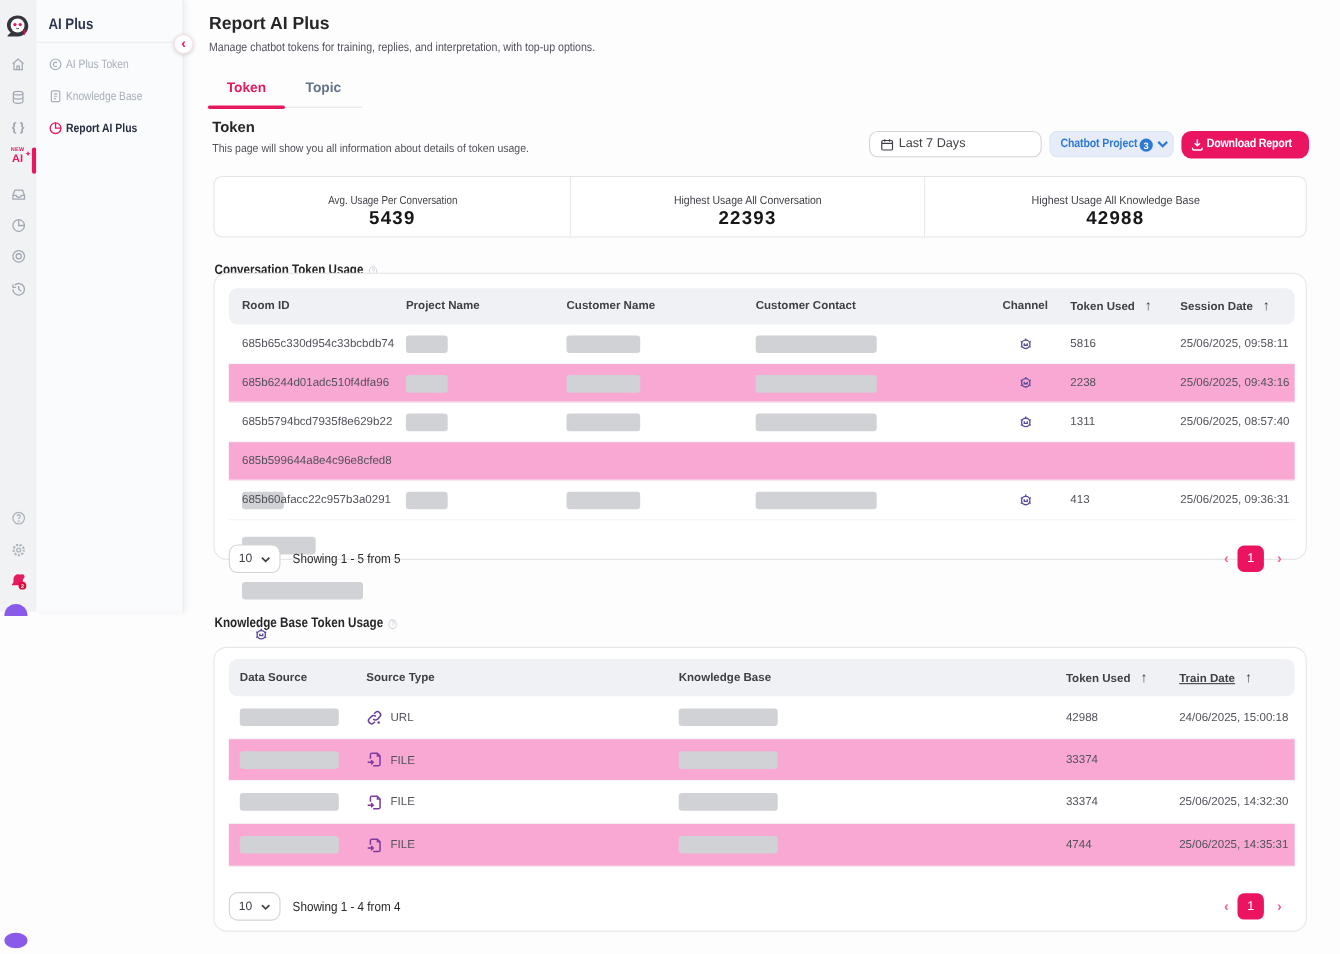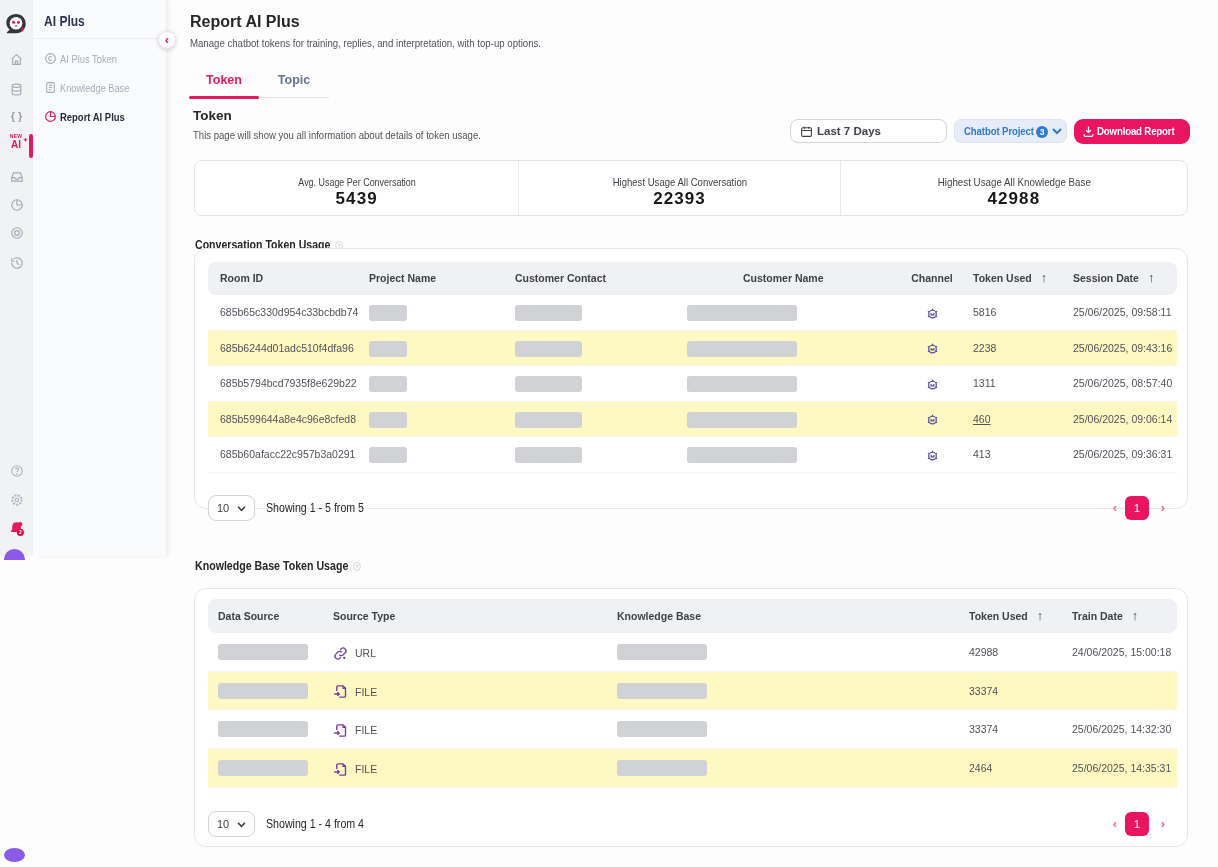--- a/index.html
+++ b/index.html
@@ -27,21 +27,21 @@
 h1.page { font-size:16px; font-weight:bold; color:#27272a; position:absolute; left:-4px; top:13px; transform-origin:left center; }
 p.pagesub { position:absolute; left:-4px; top:37px; font-size:11px; color:#52525b; white-space:nowrap; transform-origin:left center; }
 
 #tabs { position:absolute; left:-5px; top:70px; width:140px; height:28px; border-bottom:1px solid #e4e4e7; }
 #tabs .tab { position:absolute; top:3px; width:70px; text-align:center; font-size:12.5px; font-weight:bold; color:#64748b; }
 #tabs .tab.on { color:#e6195e; }
 #tabs .bar { position:absolute; left:0; bottom:-2px; width:70px; height:3px; background:#e6195e; border-radius:2px; }
 
 h2.tok { position:absolute; left:-1px; top:108px; font-size:13.5px; font-weight:bold; color:#27272a; transform-origin:left center; }
 p.toksub { position:absolute; left:-1px; top:129px; font-size:10.5px; color:#52525b; white-space:nowrap; transform-origin:left center; }
-.datebox { position:absolute; left:596px; top:119px; width:157px; height:24px; border:1px solid #d4d4d8; border-radius:8px; background:#fff; font-size:11.5px; color:#3f3f46; line-height:22px;font-weight:bold; }
+.datebox { position:absolute; left:596px; top:119px; width:157px; height:24px; border:1px solid #d4d4d8; border-radius:8px; background:#fff; font-size:11.5px; color:#3f3f46; line-height:22px; }
 .datebox svg { position:absolute; left:9px; top:5px; }
 .datebox span { position:absolute; left:26px; }
 .pill { position:absolute; left:760px; top:119px; width:113px; height:24px; background:#e7edf8; border:1px solid #dbe3f2; border-radius:7px; font-size:11px; letter-spacing:-0.1px; font-weight:bold; color:#2e7ad2; line-height:22px; }
 .pill .t { position:absolute; left:9px; display:inline-block; transform-origin:left center; transform:scaleX(0.87); white-space:nowrap; }
 .pill .badge { position:absolute; left:81px; top:6px; width:12px; height:12px; border-radius:50%; background:#2e7ad2; color:#fff; font-size:8.5px; letter-spacing:0; text-align:center; line-height:12px; }
 .pill .chev { position:absolute; left:97px; top:0px; }
 .dl { position:absolute; left:880px; top:119px; width:116px; height:25px; background:#eb1460; border-radius:9px; color:#fff; font-size:11px; letter-spacing:-0.2px; font-weight:bold; line-height:25px; }
 .dl svg { position:absolute; left:8px; top:6px; }
 .dl span { position:absolute; left:23px; white-space:nowrap; display:inline-block; transform-origin:left center; transform:scaleX(0.88); }
 
@@ -52,21 +52,21 @@
 #stats .val { margin-top:1px; font-size:17px; font-weight:bold; color:#18181b; letter-spacing:1.1px; }
 
 .sech { position:absolute; font-size:12.5px; font-weight:bold; color:#27272a; transform-origin:left center; white-space:nowrap; }
 .qmark { display:inline-block; width:9px; height:9px; border:1px solid #cfd3d9; border-radius:50%; font-size:6px; font-weight:normal; color:#b6bcc5; text-align:center; line-height:9px; vertical-align:1px; margin-left:6px; }
 
 .card { position:absolute; left:0; width:994px; background:#fff; border:1px solid #e7e7ea; border-radius:12px; }
 .tband { position:absolute; left:13px; width:969px; background:#f0f1f4; border-radius:8px; display:flex; }
 .tband .hc { font-size:10.5px; font-weight:bold; color:#3f3f46; position:relative; }
 .arrow { font-weight:normal; color:#3f3f46; display:inline-block; margin-left:9px; font-size:12.5px; }
 .trow { position:absolute; left:13px; width:969px; display:flex; border-bottom:1px solid #f4f4f6; font-size:10.5px; color:#52525b; }
-.trow.alt { background:#fef9c3; }
+.trow.alt { background:#f9a8d4; }
 .blk { background:#d0d2d5; border-radius:3px; height:16px; display:inline-block; }
 
 .pgn { position:absolute; left:13px; width:969px; height:26px; }
 .psel { position:absolute; left:0; top:0; width:47px; height:26px; border:1px solid #d4d4d8; border-radius:8px; background:#fff; font-size:11px; color:#3f3f46; line-height:24px; }
 .psel .n { position:absolute; left:8px; }
 .psel svg { position:absolute; right:8px; top:10px; }
 .showing { position:absolute; left:58px; top:6px; font-size:12px; color:#27272a; transform-origin:left center; white-space:nowrap; }
 .pgr { position:absolute; right:7px; top:1px; height:24px; }
 .pgr .chv { display:inline-block; width:14px; color:#ee6394; font-size:13px; font-weight:bold; vertical-align:top; line-height:23px; text-align:center; }
 .pgr .cur { display:inline-block; width:24px; height:24px; background:#eb1460; border-radius:6px; color:#fff; font-size:11.5px; text-align:center; line-height:24px; margin:0 7px 0 3px; }
@@ -231,22 +231,22 @@
         <div class="val">42988</div>
       </div>
   </div>
 
   <div class="sech" style="left:1px; top:238px; transform:scaleX(0.845);">Conversation Token Usage<span class="qmark">?</span></div>
 
   <div class="card" style="top:248px; height:261px;">
     <div class="tband" style="top:13px; height:33px; line-height:33px;">
       <div class="hc" style="width:149px; padding-left:12px;">Room ID</div>
       <div class="hc" style="width:146px; padding-left:12px;">Project Name</div>
+      <div class="hc" style="width:172px; padding-left:12px;">Customer Name</div>
       <div class="hc" style="width:228px; padding-left:12px;">Customer Contact</div>
-      <div class="hc" style="width:172px; padding-left:12px;">Customer Name</div>
       <div class="hc" style="width:58px; text-align:center;">Channel</div>
       <div class="hc" style="width:100px; padding-left:12px;">Token Used<span class="arrow">↑</span></div>
       <div class="hc" style="width:116px; padding-left:12px;">Session Date<span class="arrow">↑</span></div>
     </div>
     <div class="trow" style="top:46px; height:35.5px; line-height:35px;">
       <div style="width:149px; padding-left:12px;text-align:center;">685b65c330d954c33bcbdb74</div>
       <div style="width:146px; padding-left:12px;"><span class="blk" style="width:38px; margin-top:10px;"></span></div>
       <div style="width:172px; padding-left:12px;"><span class="blk" style="width:67px; margin-top:10px;"></span></div>
       <div style="width:228px; padding-left:12px;"><span class="blk" style="width:110px; margin-top:10px;"></span></div>
       <div style="width:58px; text-align:center;"><svg width="13" height="13" viewBox="0 0 24 24" fill="none" stroke="#5b4a99" stroke-width="2.3" style="vertical-align:middle;">
@@ -279,21 +279,21 @@
       <div style="width:228px; padding-left:12px;"><span class="blk" style="width:110px; margin-top:10px;"></span></div>
       <div style="width:58px; text-align:center;"><svg width="13" height="13" viewBox="0 0 24 24" fill="none" stroke="#5b4a99" stroke-width="2.3" style="vertical-align:middle;">
             <circle cx="12" cy="13" r="7"></circle>
             <path d="M12 6V3"></path>
             <path d="M5.5 9.5L3.7 8M18.5 9.5L20.3 8M5.5 16.5l-1.8 1.5M18.5 16.5l1.8 1.5"></path>
             <path d="M9.5 11v3.5h5V11"></path>
           </svg></div>
       <div style="width:100px; padding-left:12px;">1311</div>
       <div style="width:116px; padding-left:12px;">25/06/2025, 08:57:40</div>
     </div>
-    <div class="trow alt" style="top:152.5px; height:35.5px; line-height:35px;">
+    <div class="trow alt" style="top:152.5px; height:35.5px; line-height:35px;flex-direction:column;">
       <div style="width:149px; padding-left:12px;">685b599644a8e4c96e8cfed8</div>
       <div style="width:146px; padding-left:12px;"><span class="blk" style="width:38px; margin-top:10px;"></span></div>
       <div style="width:172px; padding-left:12px;"><span class="blk" style="width:67px; margin-top:10px;"></span></div>
       <div style="width:228px; padding-left:12px;"><span class="blk" style="width:110px; margin-top:10px;"></span></div>
       <div style="width:58px; text-align:center;"><svg width="13" height="13" viewBox="0 0 24 24" fill="none" stroke="#5b4a99" stroke-width="2.3" style="vertical-align:middle;">
             <circle cx="12" cy="13" r="7"></circle>
             <path d="M12 6V3"></path>
             <path d="M5.5 9.5L3.7 8M18.5 9.5L20.3 8M5.5 16.5l-1.8 1.5M18.5 16.5l1.8 1.5"></path>
             <path d="M9.5 11v3.5h5V11"></path>
           </svg></div>
@@ -327,21 +327,21 @@
   </div>
 
   <div class="sech" style="left:1px; top:559px; transform:scaleX(0.85);">Knowledge Base Token Usage<span class="qmark">?</span></div>
 
   <div class="card" style="top:588px; height:259px;">
     <div class="tband" style="top:10px; height:34px; line-height:34px;">
       <div class="hc" style="width:115px; padding-left:10px;">Data Source</div>
       <div class="hc" style="width:284px; padding-left:10px;">Source Type</div>
       <div class="hc" style="width:352px; padding-left:10px;">Knowledge Base</div>
       <div class="hc" style="width:103px; padding-left:10px;">Token Used<span class="arrow">↑</span></div>
-      <div class="hc" style="width:115px; padding-left:10px;">Train Date<span class="arrow">↑</span></div>
+      <div class="hc" style="width:115px; padding-left:10px;text-decoration:underline;">Train Date<span class="arrow">↑</span></div>
     </div>
     <div class="trow" style="top:44px; height:38.7px; line-height:38px;">
       <div style="width:115px; padding-left:10px;"><span class="blk" style="width:90px; margin-top:11px;"></span></div>
       <div style="width:284px; padding-left:10px;"><svg width="15" height="15" viewBox="0 0 24 24" fill="none" stroke="#6b3fa0" stroke-width="2.2" style="vertical-align:middle; margin-right:7px;">
             <path d="M10 14a4.5 4.5 0 0 0 6.4 0l3-3a4.5 4.5 0 0 0-6.4-6.4l-1.7 1.7"></path>
             <path d="M14 10a4.5 4.5 0 0 0-6.4 0l-3 3a4.5 4.5 0 0 0 6.4 6.4l1.7-1.7"></path>
             <circle cx="18" cy="19" r="1.8" fill="#6b3fa0" stroke="none"></circle>
           </svg><span style="vertical-align:middle;">URL</span></div>
       <div style="width:352px; padding-left:10px;"><span class="blk" style="width:90px; margin-top:11px;"></span></div>
       <div style="width:103px; padding-left:10px;">42988</div>
@@ -372,21 +372,21 @@
     </div>
     <div class="trow alt" style="top:160.1px; height:38.7px; line-height:38px;">
       <div style="width:115px; padding-left:10px;"><span class="blk" style="width:90px; margin-top:11px;"></span></div>
       <div style="width:284px; padding-left:10px;"><svg width="15" height="15" viewBox="0 0 24 24" fill="none" stroke="#7c3aa0" stroke-width="2.2" style="vertical-align:middle; margin-right:7px;">
             <path d="M8 3h8l4 4v12a2 2 0 0 1-2 2h-8"></path>
             <path d="M16 3v4h4" stroke-width="1.8"></path>
             <path d="M8 3a2 2 0 0 0-2 2v6"></path>
             <path d="M2 16h8M7 13l3 3-3 3"></path>
           </svg><span style="vertical-align:middle;">FILE</span></div>
       <div style="width:352px; padding-left:10px;"><span class="blk" style="width:90px; margin-top:11px;"></span></div>
-      <div style="width:103px; padding-left:10px;">2464</div>
+      <div style="width:103px; padding-left:10px;">4744</div>
       <div style="width:115px; padding-left:10px;">25/06/2025, 14:35:31</div>
     </div>
     <div class="pgn" style="top:222px;">
       <div class="psel">
           <span class="n">10</span>
           <svg width="9" height="6" viewBox="0 0 10 7" fill="none" stroke="#3f3f46" stroke-width="1.8">
             <path d="M1 1l4 4 4-4"></path>
           </svg>
         </div>
       <div class="showing" style="transform:scaleX(0.885);">Showing 1 - 4 from 4</div>

